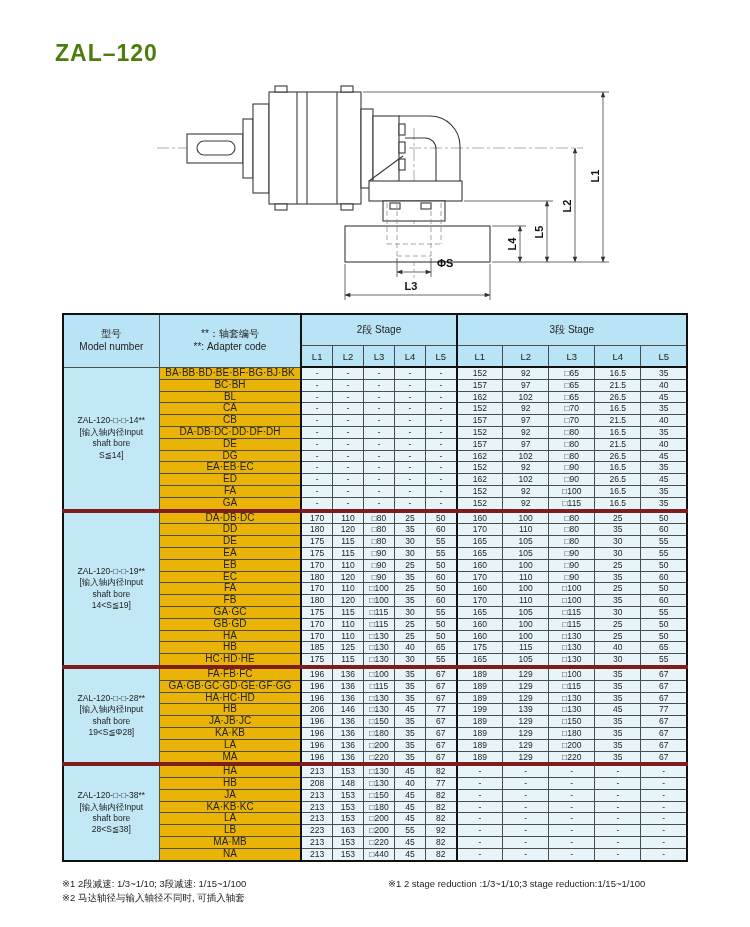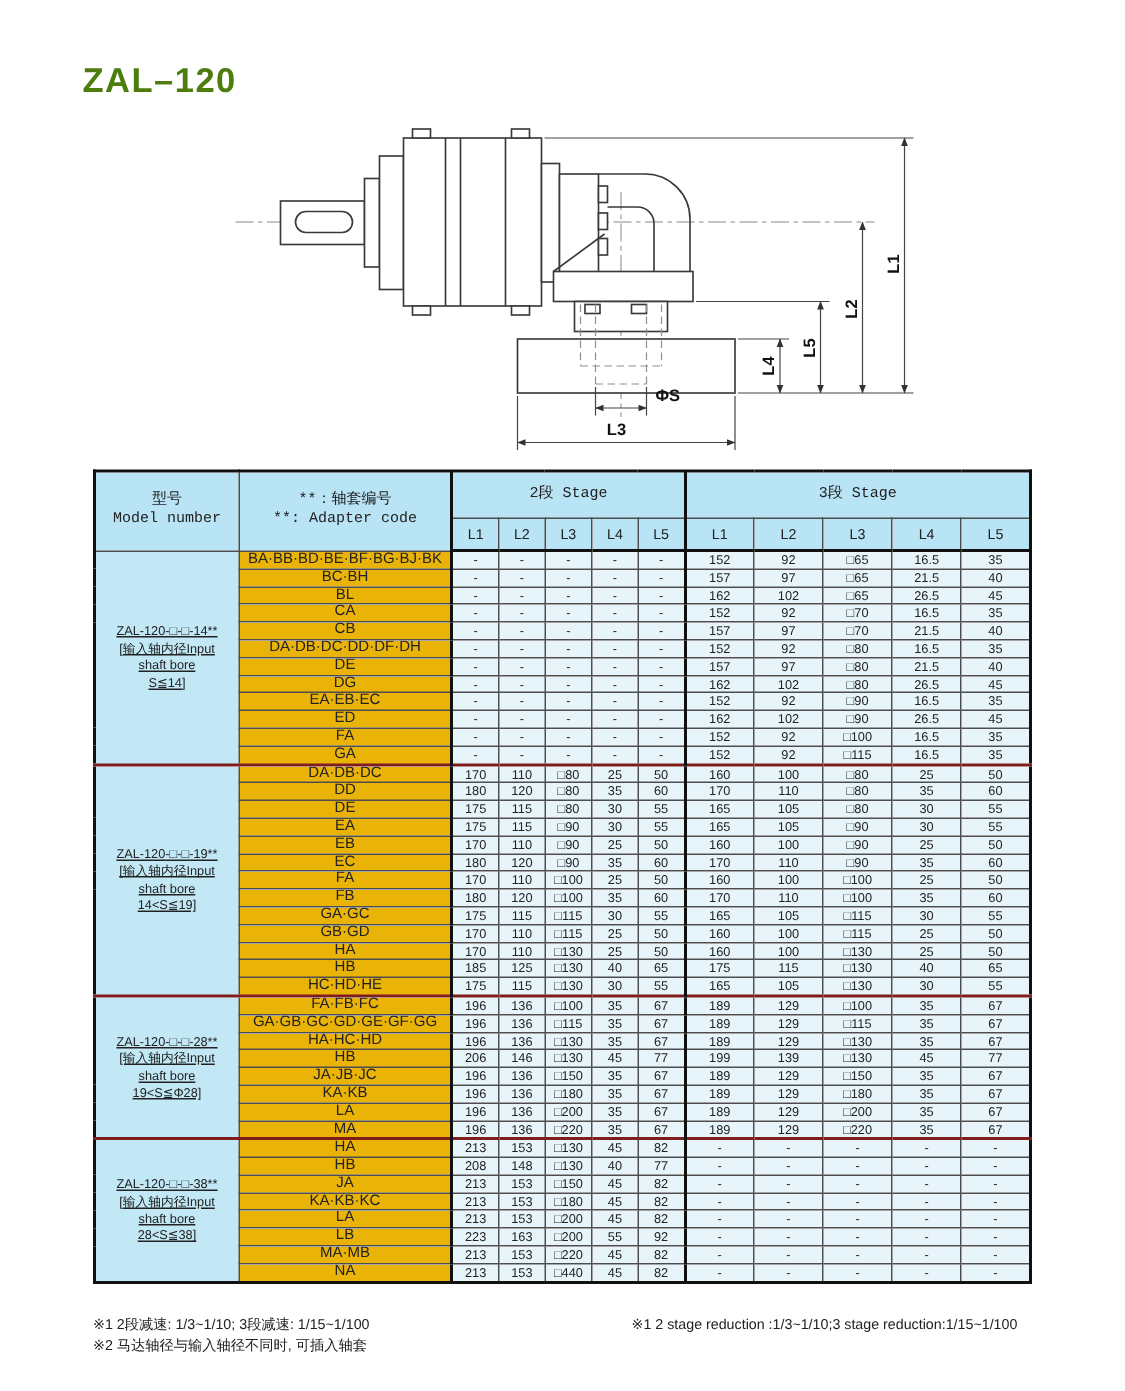--- a/index.html
+++ b/index.html
@@ -18,35 +18,35 @@
   table.spec{
     position:absolute;left:62px;top:313px;width:626px;
     border-collapse:collapse;table-layout:fixed;
     border:2px solid #111;
   }
   table.spec th,table.spec td{
     border:1px solid #4d4d4d;padding:0;text-align:center;vertical-align:middle;
     overflow:hidden;white-space:nowrap;
   }
   thead th{background:#b9e4f5;font-weight:normal;}
-  th.h-main{font-size:10px;line-height:1.25;height:30px;font-family:Liberation Mono, monospace;}
+  th.h-main{font-size:10px;line-height:1.25;height:30px;}
   th.h-dim{font-size:9.5px;height:20px;}
   td.model-cell{
-    background:#c2e8f6;font-size:8.5px;line-height:1.35;white-space:normal;text-decoration:underline;
+    background:#c2e8f6;font-size:8.5px;line-height:1.35;white-space:normal;
   }
   td.code-cell{background:#eab308;font-size:10px;height:10.8px;line-height:10.8px;}
   td.num-cell{background:#e7f5fb;font-size:8.5px;height:10.8px;line-height:10.8px;}
   .thick-l{border-left:2px solid #111 !important;}
-  tr.group-top td{border-top:2px solid #7f1d1d;}
+  tr.group-top td{border-top:4px solid #7f1d1d;}
   thead tr.sub th{border-bottom:2px solid #111;}
 
   
   .footnote{position:absolute;top:877px;font-size:9.5px;line-height:1.45;color:#222;}
   #footnote-cn{left:62px;}
-  #footnote-en{left:388px;margin-left:33px;}
+  #footnote-en{left:388px;}
 </style>
 </head>
 <body>
 
 <div class="page-title">ZAL–120</div>
 
 <svg id="drawing" viewBox="0 0 565 235" xmlns="http://www.w3.org/2000/svg">
   <defs>
     <marker id="arw" viewBox="0 0 10 10" refX="9.5" refY="5" markerWidth="9" markerHeight="7" orient="auto-start-reverse">
       <path d="M0,1 L10,5 L0,9 z" fill="#333"></path>

